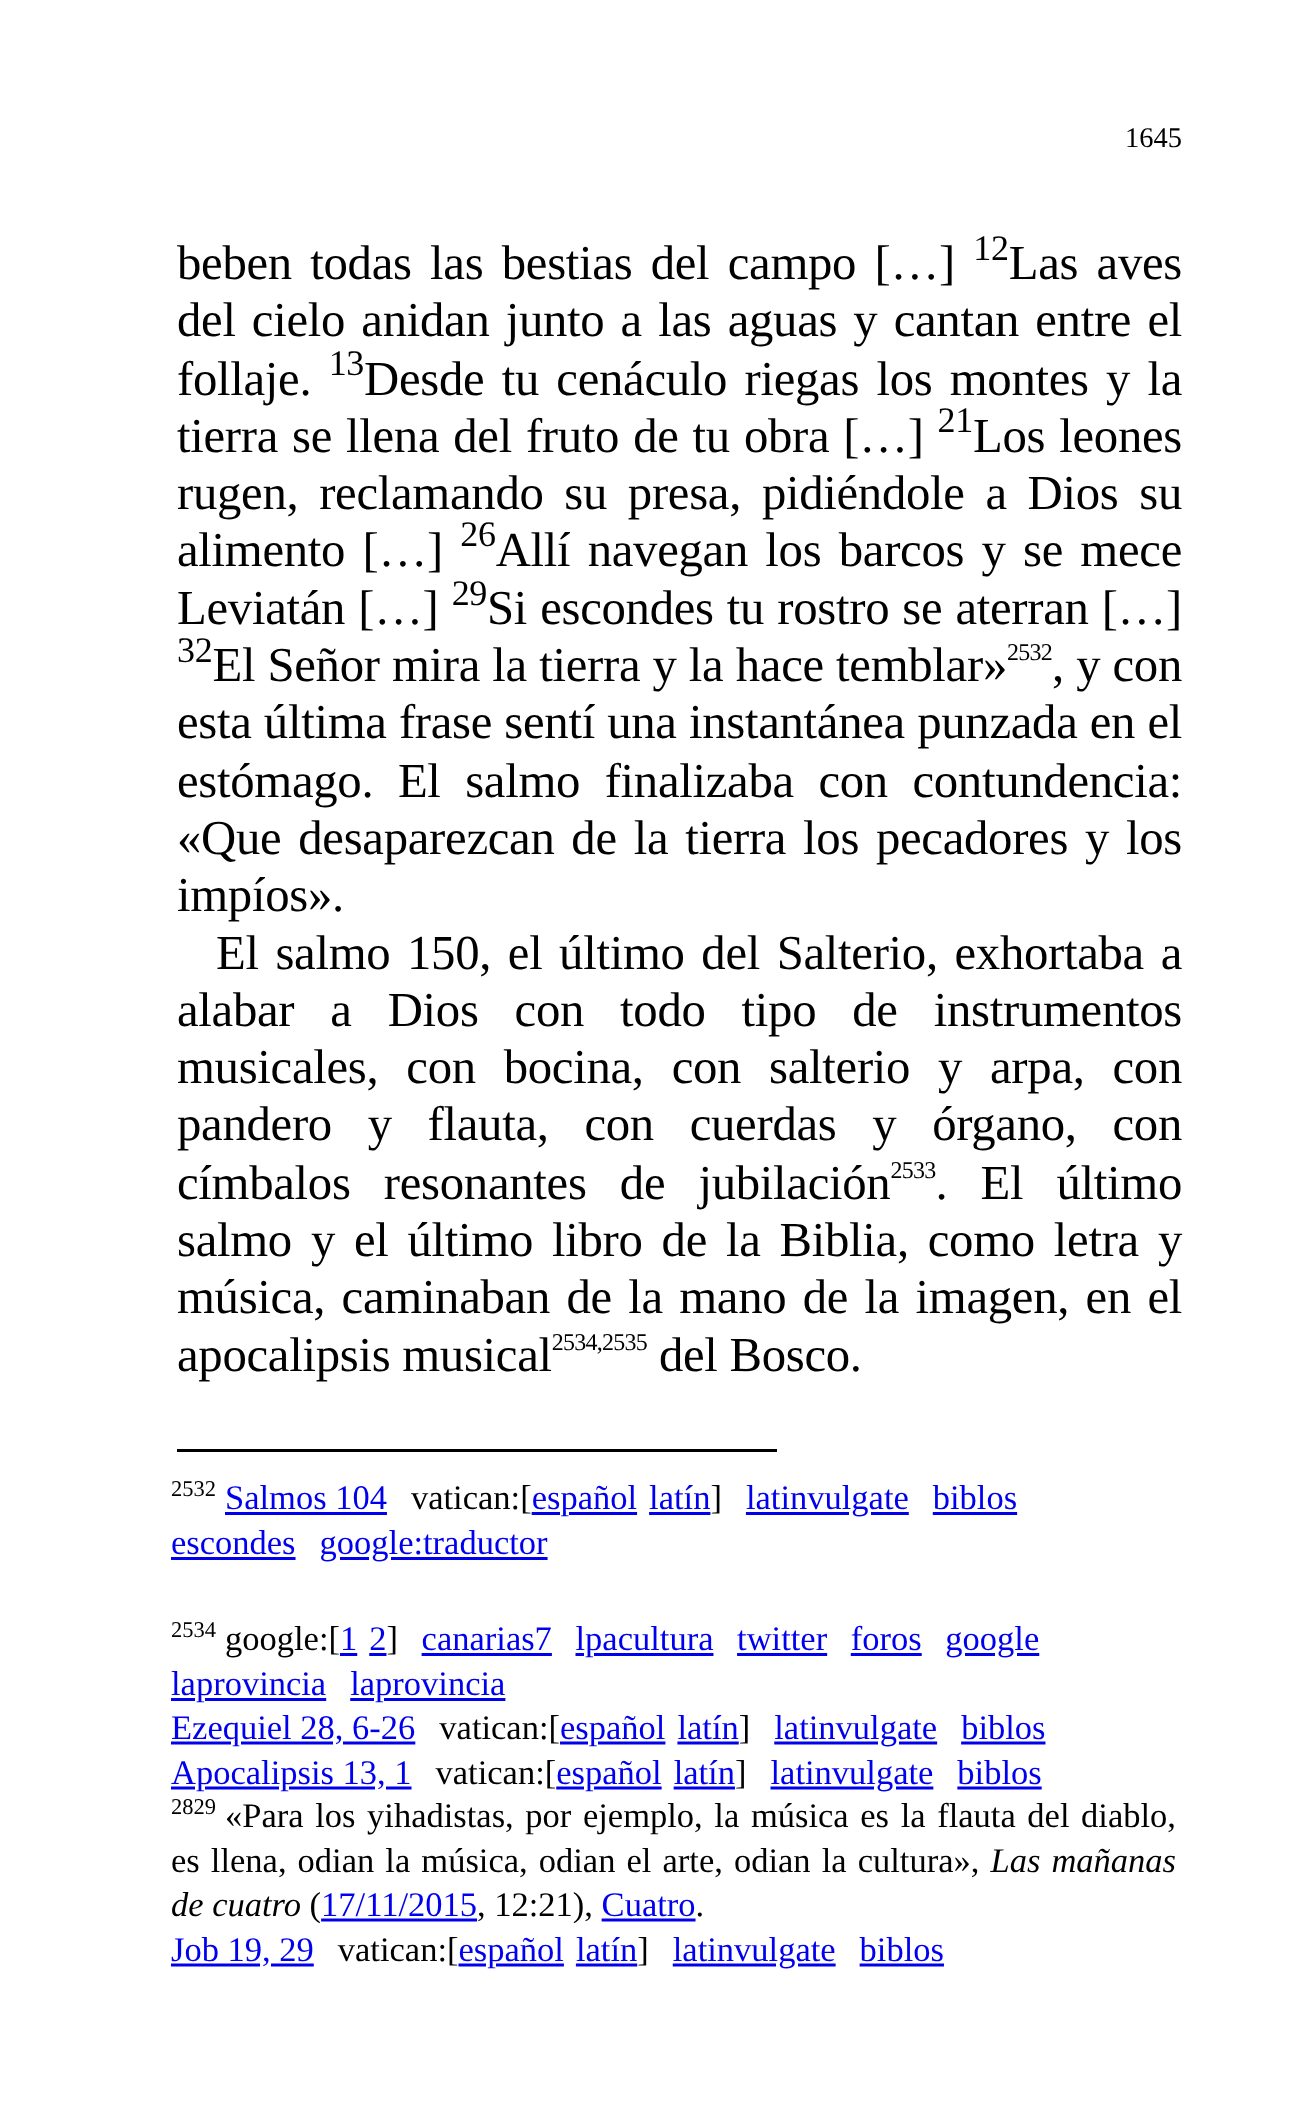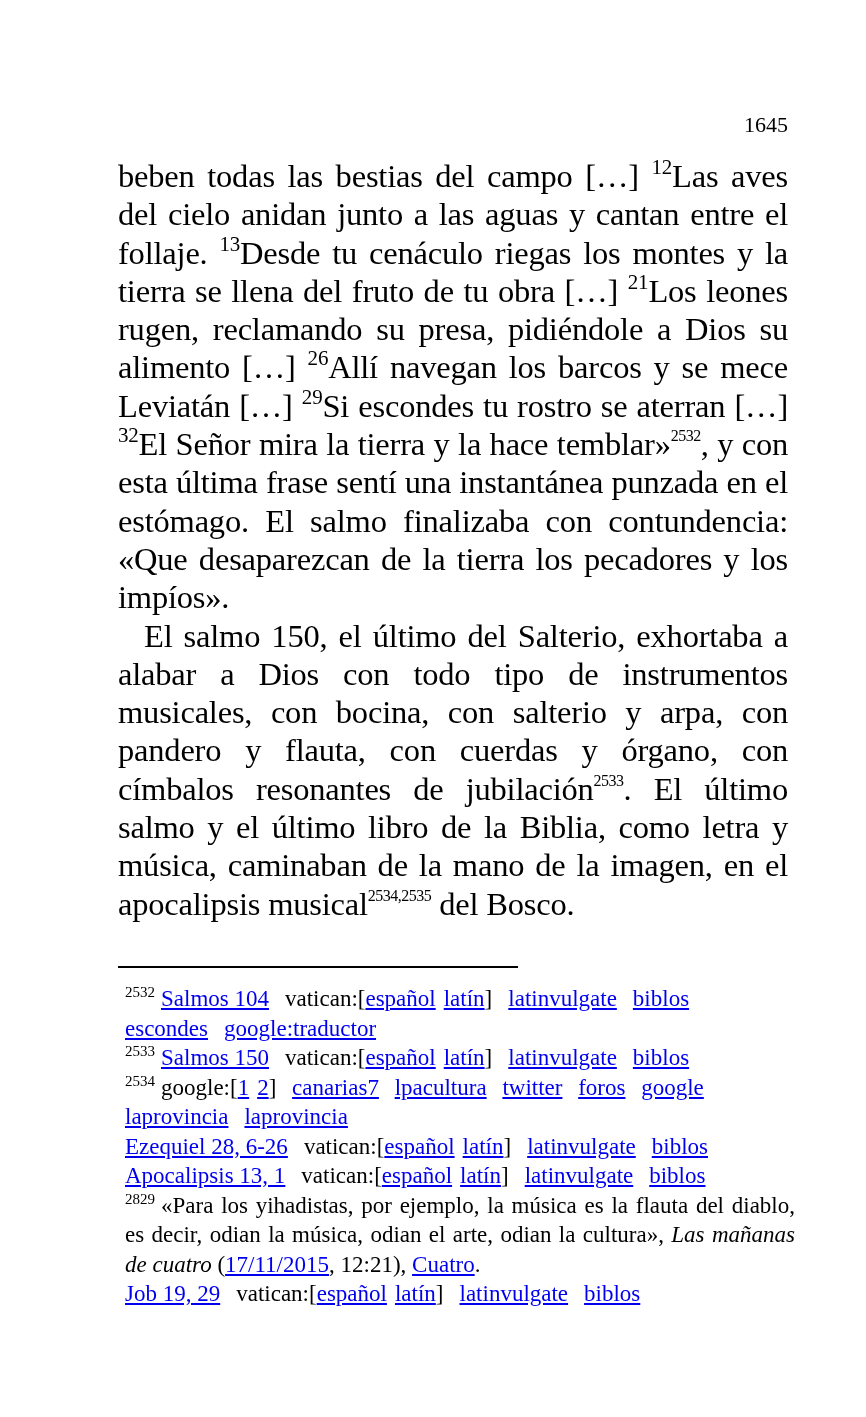--- a/index.html
+++ b/index.html
@@ -3,37 +3,37 @@
 <meta charset="utf-8">
 <style>
   html, body { margin: 0; padding: 0; background: #ffffff; }
   body {
     width: 866px; height: 1417px; position: relative; overflow: hidden;
     font-family: "Liberation Serif", "DejaVu Serif", serif;
     color: #000;
   }
   .page-number {
     position: absolute; right: 78px; top: 78px;
-    font-size: 22px; line-height: 30px; margin-top: 32px;
+    font-size: 19px; line-height: 30px;
   }
   .body-text {
     position: absolute; left: 118px; top: 157px; width: 670px;
     font-size: 32.5px; line-height: 38.3px;
     text-align: justify;
     letter-spacing: -0.2px;
   }
   .body-text p { margin: 0; }
   .body-text p.indent { text-indent: 26px; }
-  .vs { font-size: 21px; vertical-align: 13px; line-height: 0; }
+  .vs { font-size: 24px; vertical-align: 13px; line-height: 0; }
   .fnref { font-size: 16px; vertical-align: 14px; line-height: 0; letter-spacing: -0.5px; }
   .rule {
     position: absolute; left: 118px; top: 966px; width: 400px; height: 2px; background: #000;
   }
   .footnotes {
-    position: absolute; left: 125px; top: 984px; width: 670px;
+    position: absolute; left: 114px; top: 984px; width: 670px;
     font-size: 23px; line-height: 29.5px;
   }
   .fn { margin: 0; text-align: justify; }
   .fn .num { font-size: 15px; vertical-align: 9px; line-height: 0; margin-right: 6px; }
   a { color: #0000ee; text-decoration: underline; }
   .gap { display: inline-block; width: 16px; }
   .sgap { display: inline-block; width: 8px; }
   i { font-style: italic; }
 </style>
 </head>
@@ -47,35 +47,32 @@
 </div>
 
 <div class="rule"></div>
 
 <div class="footnotes">
 
   <p class="fn">
     <sup class="num">2532</sup><a href="#">Salmos 104</a><span class="gap"></span><span>vatican:[</span><a href="#">español</a><span class="sgap"></span><a href="#">latín</a><span>]</span><span class="gap"></span><a href="#">latinvulgate</a><span class="gap"></span><a href="#">biblos</a><br><a href="#">escondes</a><span class="gap"></span><a href="#">google:traductor</a>
   </p>
 
-  <p class="fn">
-    <sup class="num">2533</sup><a href="#">Salmos 150</a><span class="gap"></span><span>vatican:[</span><a href="#">español</a><span class="sgap"></span><a href="#">latín</a><span>]</span><span class="gap"></span><a href="#">latinvulgate</a><span class="gap"></span><a href="#">biblos</a>
-  </p>
 
-  <p class="fn" style="text-align:justify;">
+  <p class="fn" style="text-align:justify;margin-top:35px;">
     <sup class="num">2534</sup><span>google:[</span><a href="#">1</a><span class="sgap"></span><a href="#">2</a><span>]</span>
     <span style="display:inline-block;width:10px"></span><a href="#">canarias7</a>
     <span style="display:inline-block;width:10px"></span><a href="#">lpacultura</a>
     <span style="display:inline-block;width:10px"></span><a href="#">twitter</a>
     <span style="display:inline-block;width:10px"></span><a href="#">foros</a>
     <span style="display:inline-block;width:10px"></span><a href="#">google</a>
     <br><a href="#">laprovincia</a><span class="gap"></span><a href="#">laprovincia</a>
     <br><a href="#">Ezequiel 28, 6-26</a><span class="gap"></span><span>vatican:[</span><a href="#">español</a><span class="sgap"></span><a href="#">latín</a><span>]</span><span class="gap"></span><a href="#">latinvulgate</a><span class="gap"></span><a href="#">biblos</a>
     <br><a href="#">Apocalipsis 13, 1</a><span class="gap"></span><span>vatican:[</span><a href="#">español</a><span class="sgap"></span><a href="#">latín</a><span>]</span><span class="gap"></span><a href="#">latinvulgate</a><span class="gap"></span><a href="#">biblos</a>
   </p>
 
   <p class="fn">
-    <sup class="num">2829</sup><span>«Para los yihadistas, por ejemplo, la música es la flauta del diablo, es decir, odian la música, odian el arte, odian la cultura»,</span>
+    <sup class="num">2829</sup><span>«Para los yihadistas, por ejemplo, la música es la flauta del diablo, es llena, odian la música, odian el arte, odian la cultura»,</span>
     <i>Las mañanas de cuatro</i><span> (</span><a href="#">17/11/2015</a><span>, 12:21), </span><a href="#">Cuatro</a><span>.</span>
     <br><a href="#">Job 19, 29</a><span class="gap"></span><span>vatican:[</span><a href="#">español</a><span class="sgap"></span><a href="#">latín</a><span>]</span><span class="gap"></span><a href="#">latinvulgate</a><span class="gap"></span><a href="#">biblos</a>
   </p>
 
 </div>
 
 </body></html>

